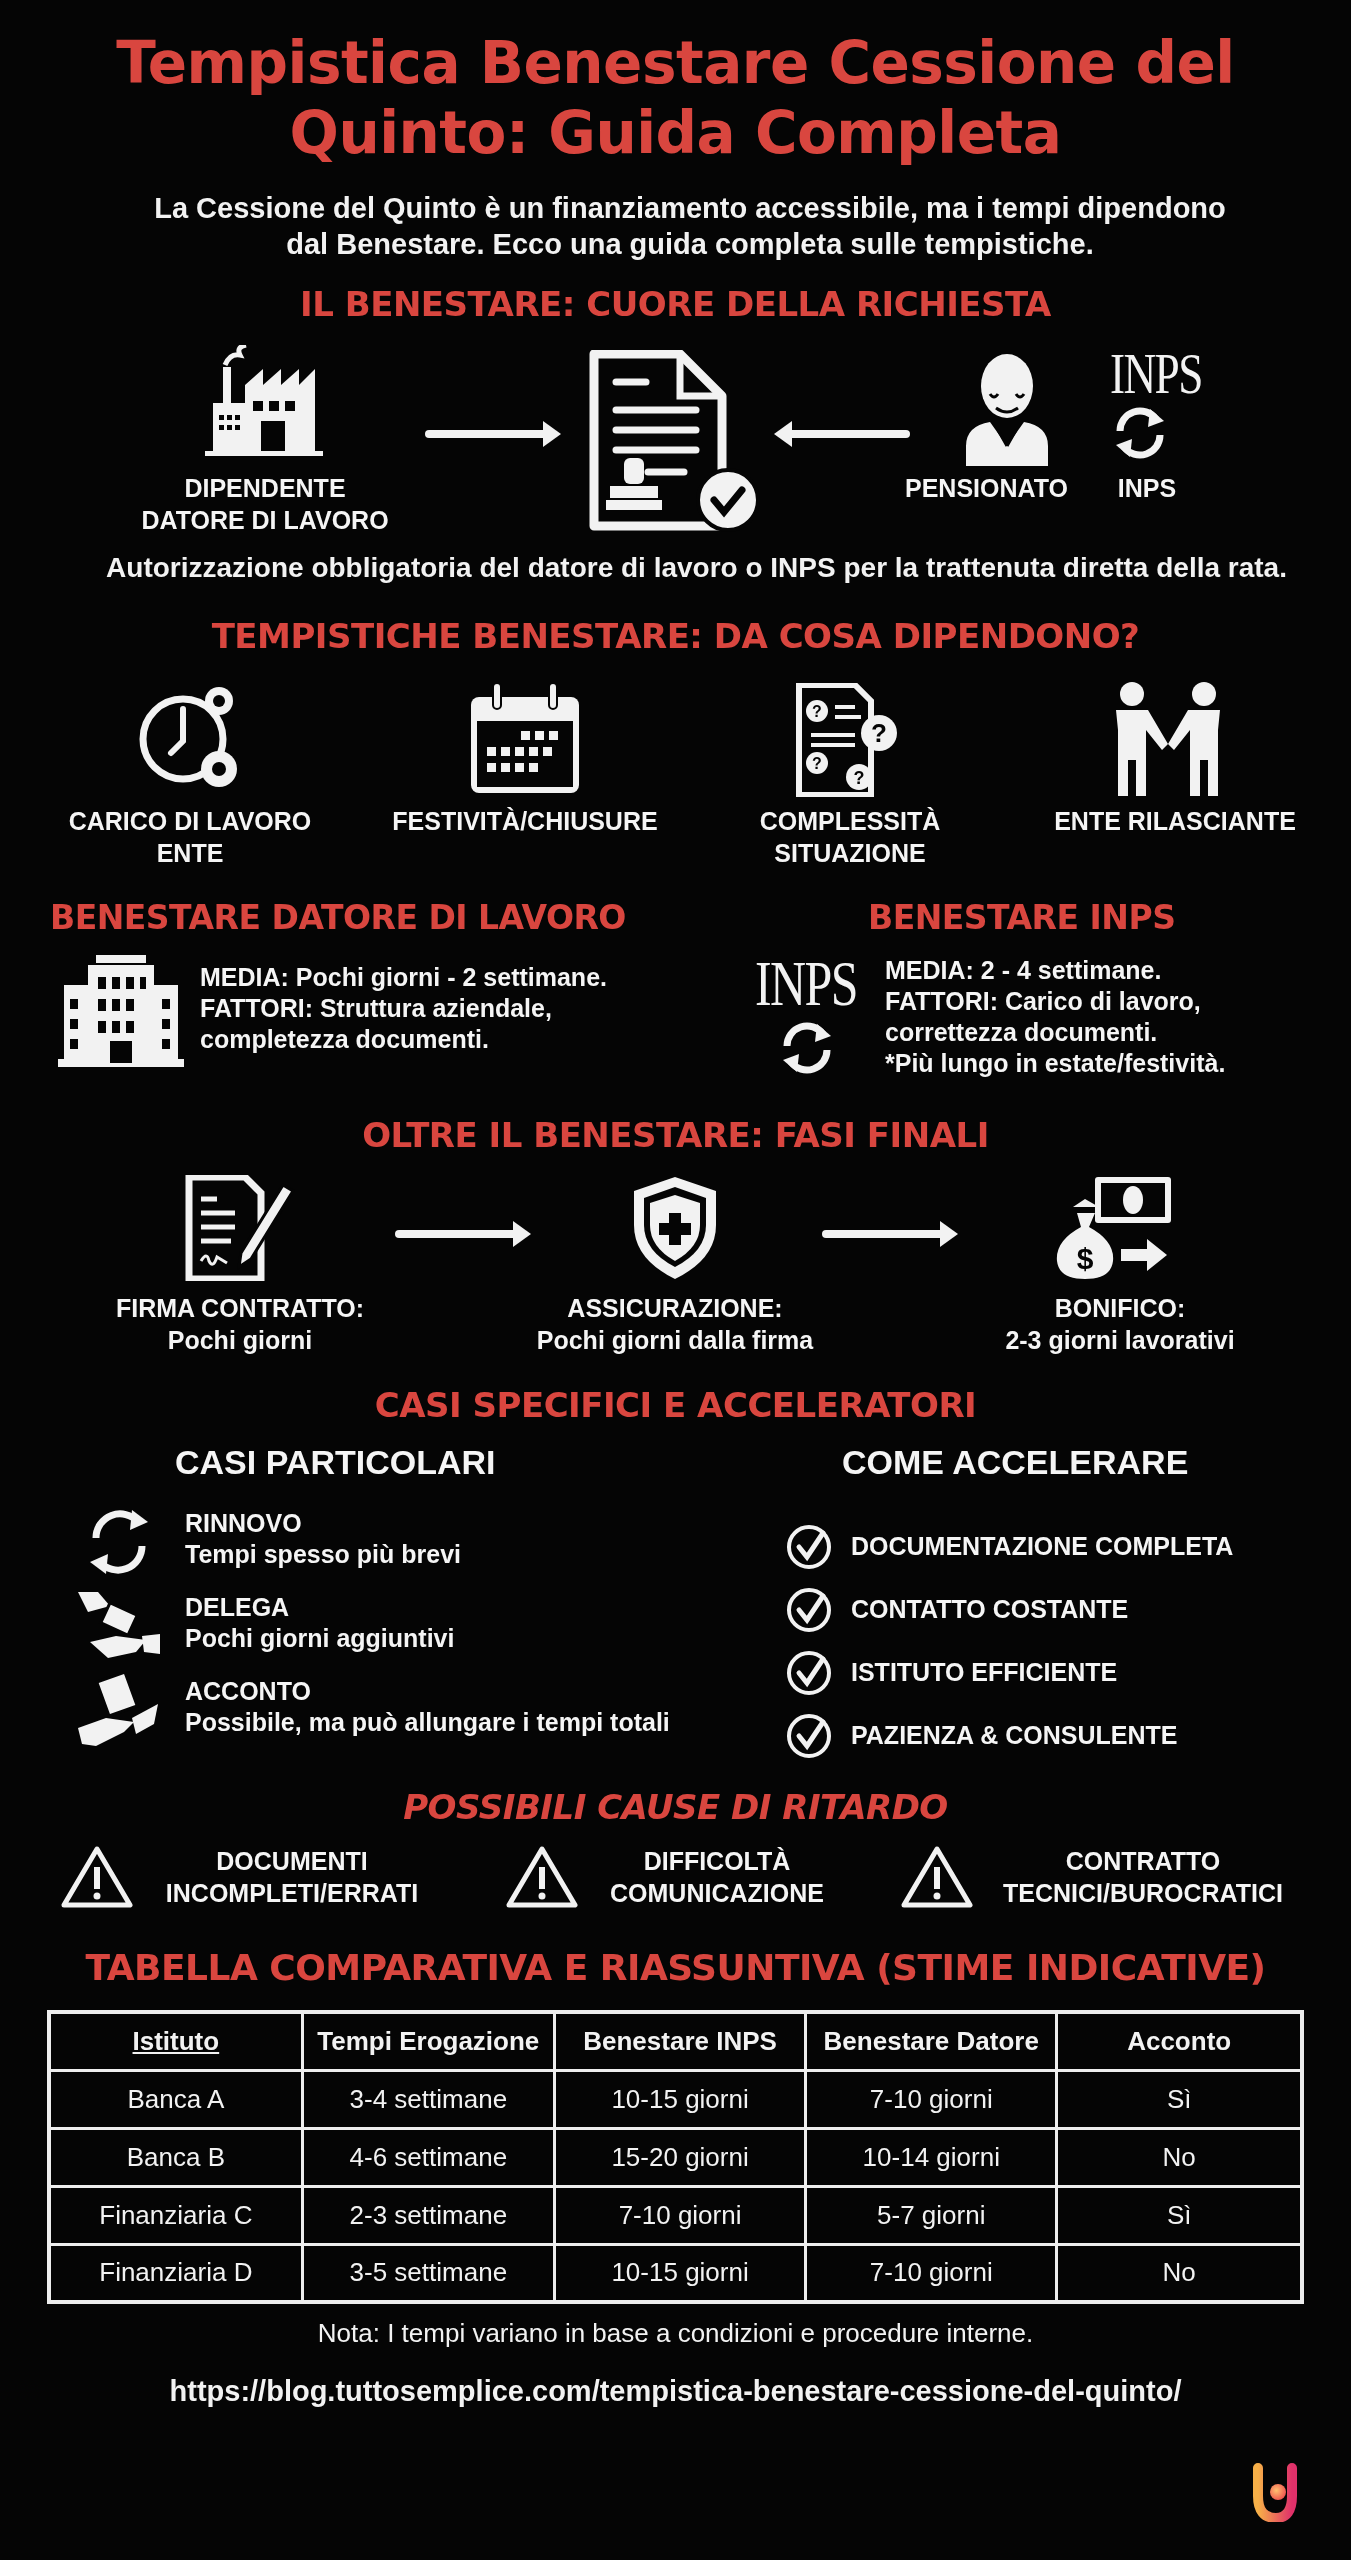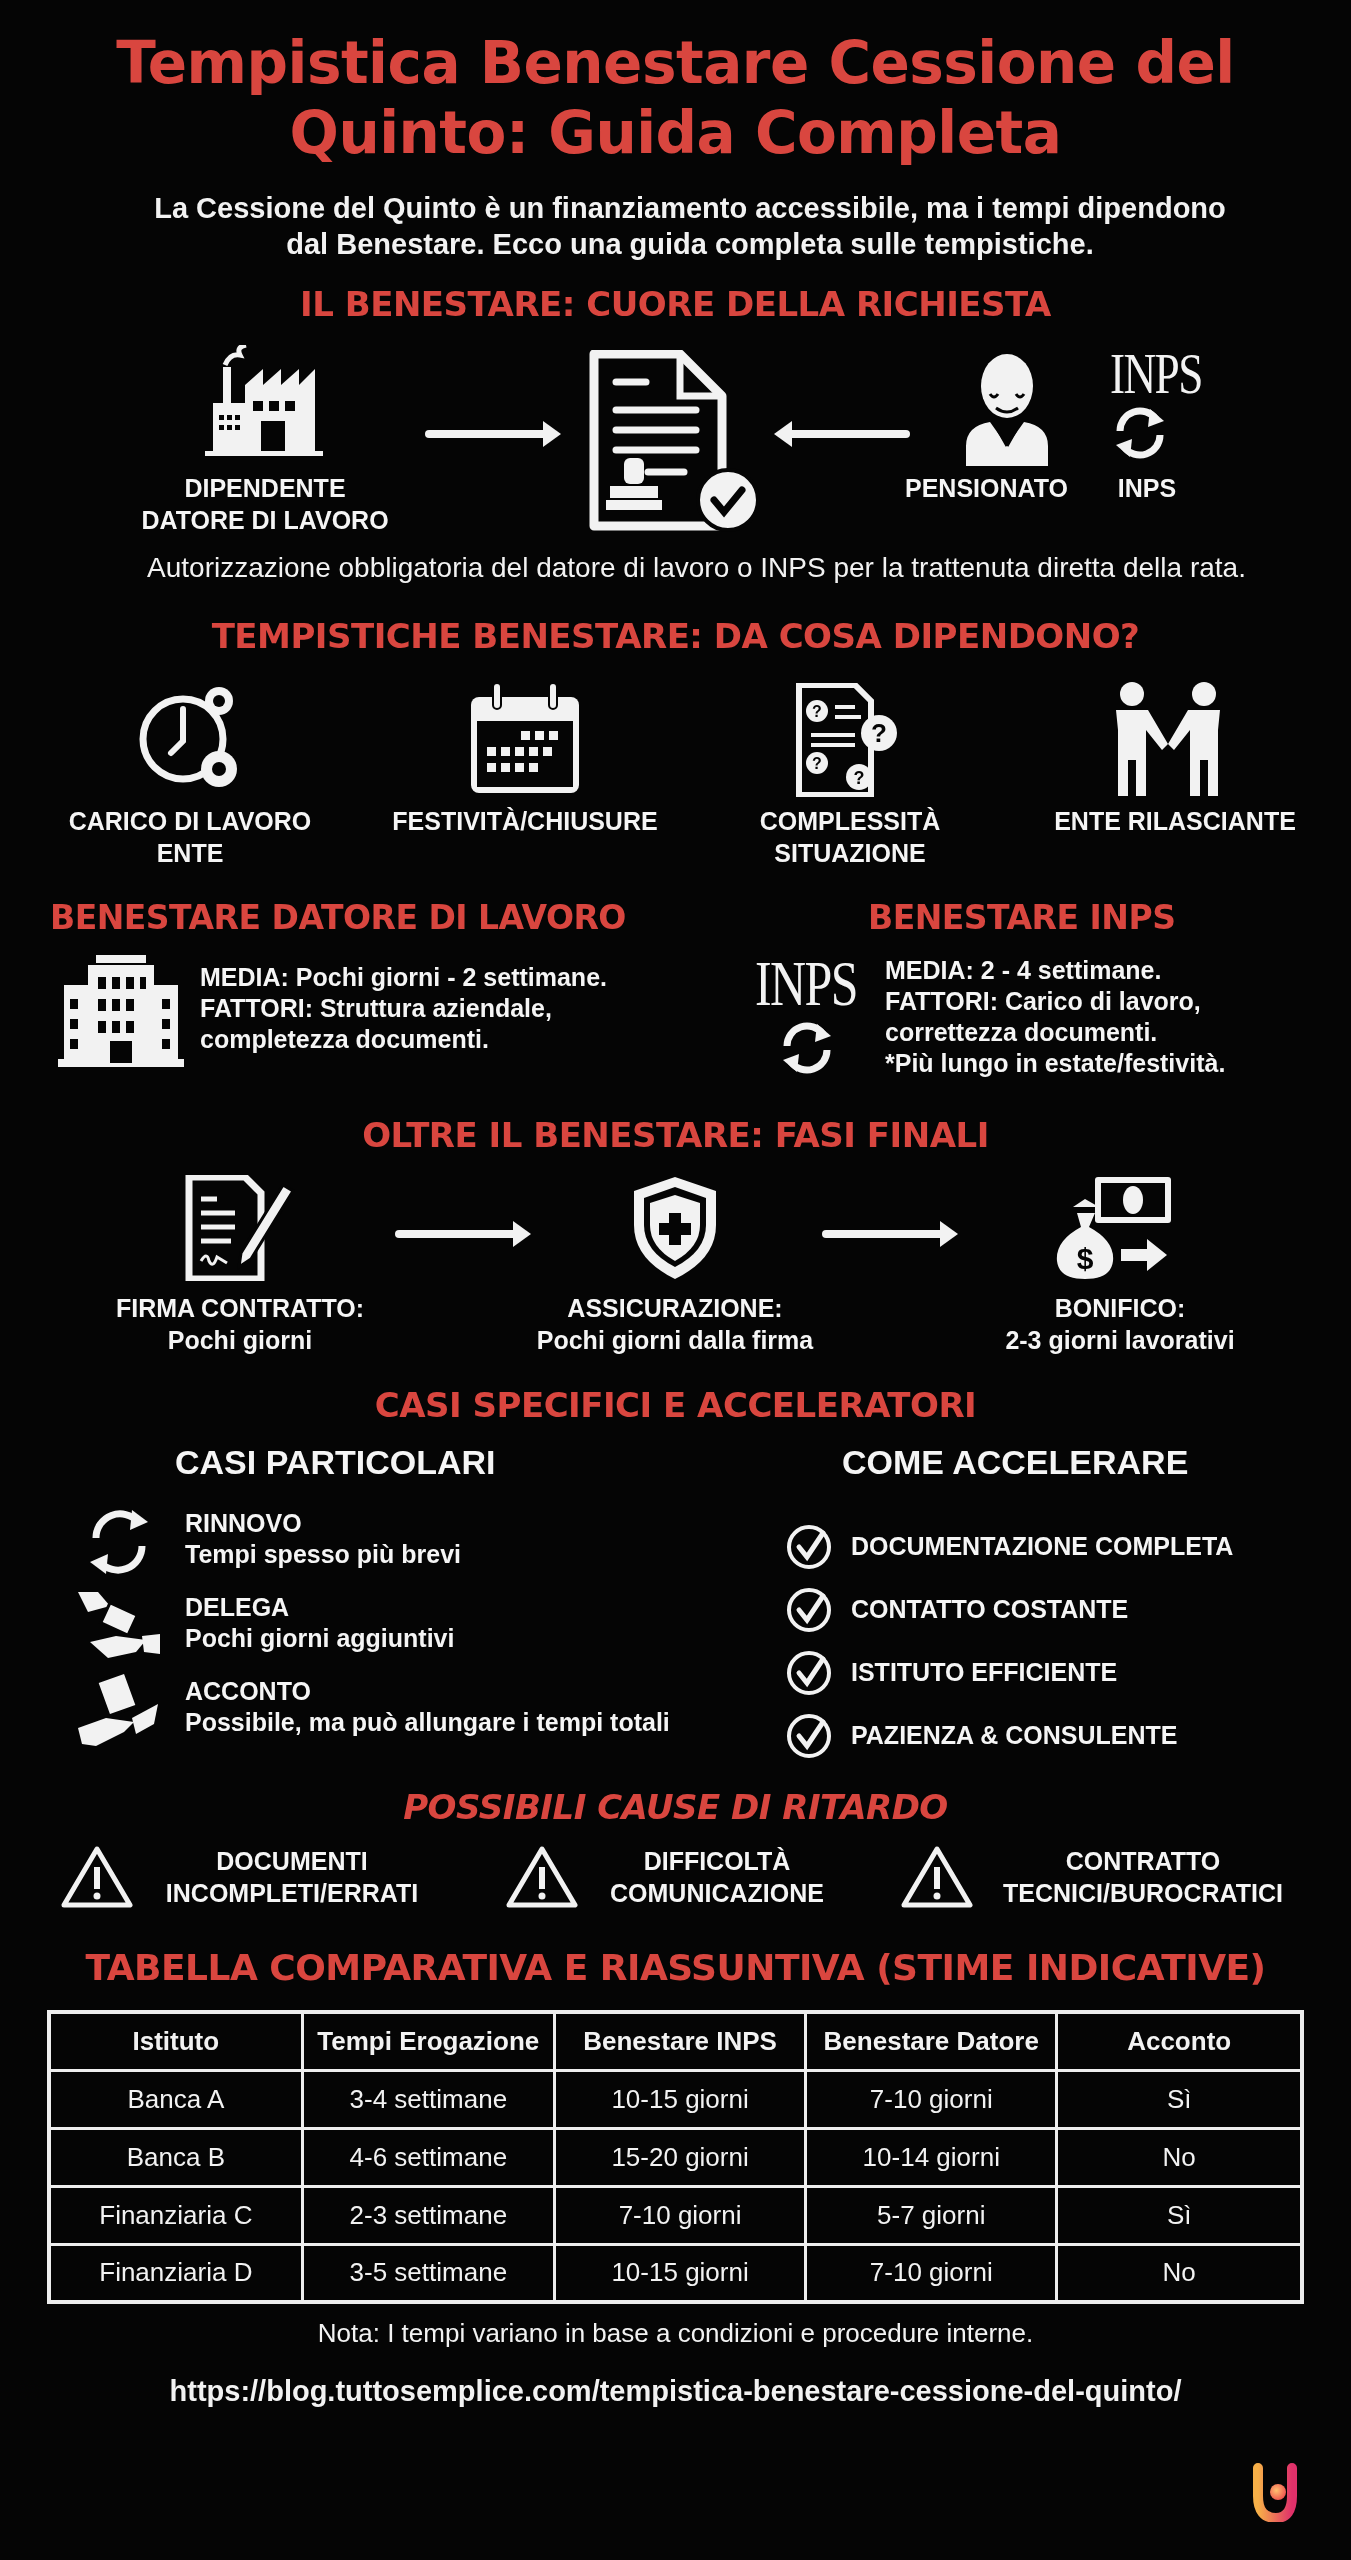--- a/index.html
+++ b/index.html
@@ -97,21 +97,21 @@
   <svg width="60" height="56" viewBox="0 0 60 56" style="margin-top:2px;">
     <path d="M10 26 A20 20 0 0 1 46 14" stroke="#f2f2f2" stroke-width="7" fill="none"></path>
     <path d="M40 4 L54 16 L38 22 Z" fill="#f2f2f2"></path>
     <path d="M50 30 A20 20 0 0 1 14 42" stroke="#f2f2f2" stroke-width="7" fill="none"></path>
     <path d="M20 52 L6 40 L22 34 Z" fill="#f2f2f2"></path>
   </svg>
 </div>
 <div class="abs lbl" style="left:905px; top:472px; width:140px;">PENSIONATO</div>
 <div class="abs lbl" style="left:1112px; top:472px; width:70px;">INPS</div>
 
-<div class="abs" style="left:0; width:1351px; top:552px; text-align:center; font-weight:normal; font-size:28px;padding-left:42px;">Autorizzazione obbligatoria del datore di lavoro o INPS per la trattenuta diretta della rata.</div>
+<div class="abs" style="left:0; width:1351px; top:552px; text-align:center; font-weight:bold; font-size:28px;padding-left:42px;">Autorizzazione obbligatoria del datore di lavoro o INPS per la trattenuta diretta della rata.</div>
 
 <div class="abs sec" style="top:616px;">TEMPISTICHE BENESTARE: DA COSA DIPENDONO?</div>
 
 <div class="abs" style="left:135px; top:683px;">
   <svg width="114" height="112" viewBox="0 0 114 112">
     <circle cx="48" cy="56" r="40" fill="none" stroke="#f2f2f2" stroke-width="7"></circle>
     <path d="M48 26 V58 L36 70" stroke="#f2f2f2" stroke-width="6" fill="none" stroke-linecap="round"></path>
     <g fill="#f2f2f2">
         <circle cx="84" cy="18" r="14"></circle>
         <circle cx="84" cy="86" r="18"></circle>
@@ -404,21 +404,21 @@
     <div>CONTRATTO</div>
     <div>TECNICI/BUROCRATICI</div>
   </div>
 </div>
 
 <div class="abs sec" style="top:1947px; font-size:36px;">TABELLA COMPARATIVA E RIASSUNTIVA (STIME INDICATIVE)</div>
 
 <table class="cmp">
   <thead>
     <tr>
-      <th style="width:254px;">Istituto</th>
+      <th style="width:254px;text-decoration:underline;">Istituto</th>
       <th style="width:253px;">Tempi Erogazione</th>
       <th style="width:252px;">Benestare INPS</th>
       <th style="width:252px;">Benestare Datore</th>
       <th style="width:246px;">Acconto</th>
     </tr>
   </thead>
   <tbody>
     <tr>
       <td>Banca A</td>
       <td>3-4 settimane</td>

